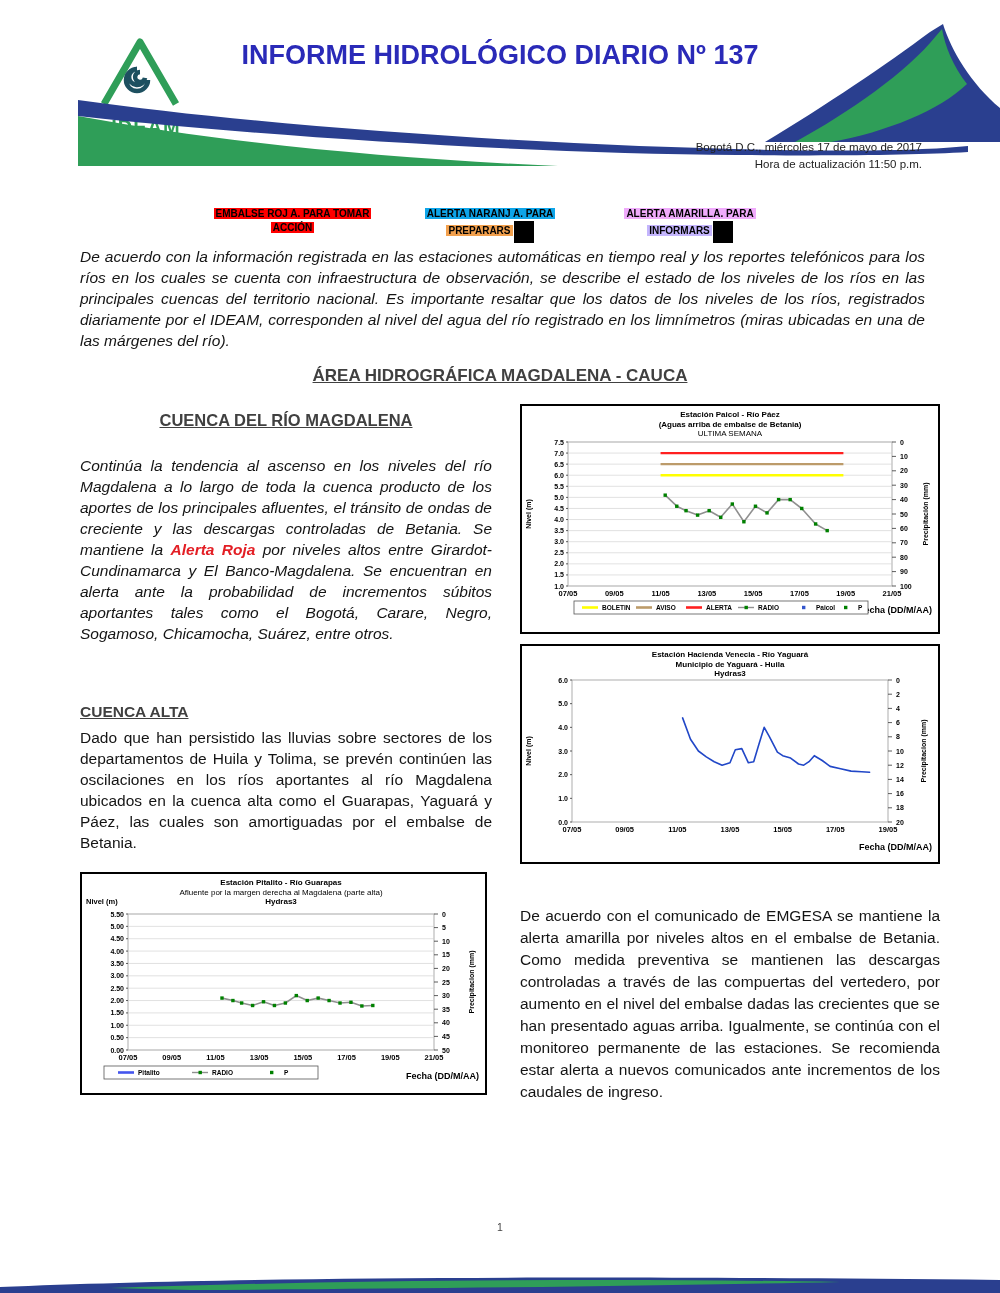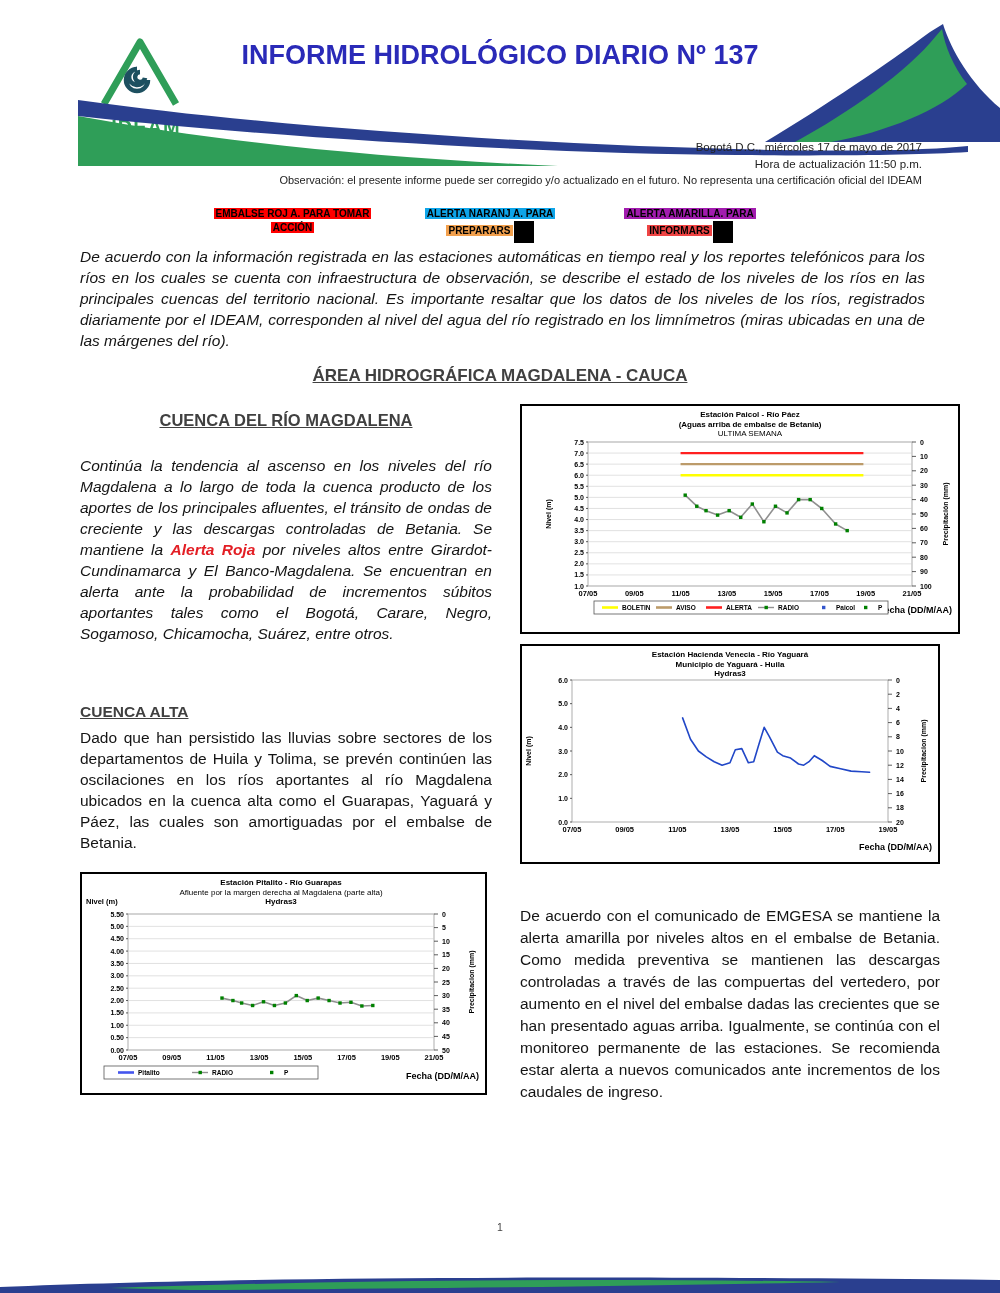--- a/index.html
+++ b/index.html
@@ -49,34 +49,33 @@
 <div class="abs" style="left:78px;top:100px;width:890px;height:66px;">
   <svg width="890" height="66" viewBox="0 0 890 66">
     <path d="M0,16 C140,42 300,58 480,66 L0,66 Z" fill="#2f9e58"></path>
     <path d="M0,0 C200,28 480,46 700,50 C790,51.5 850,50 890,46 L890,52 C840,55 760,56 660,55 C440,53 180,36 0,16 Z" fill="#2a3f8f"></path>
   </svg>
 </div>
 
 <div class="abs date-block">
   <div>Bogotá D.C., miércoles 17 de mayo de 2017</div>
   <div>Hora de actualización 11:50  p.m.</div>
-  <div style="font-size:11px;">Observación: el presente informe puede ser corregido y/o actualizado en el futuro. No representa una certificación oficial del IDEAM</div>
 </div>
 
 <div class="abs badge" style="left:210px;width:165px;">
   <div><span class="hl" style="background: rgb(255, 0, 0);">EMBALSE ROJ A. PARA TOMAR</span></div>
   <div><span class="hl" style="background: rgb(255, 0, 0);">ACCIÓN</span></div>
 </div>
 <div class="abs badge" style="left:415px;width:150px;">
   <div><span class="hl" style="background: #0ea5e9;">ALERTA NARANJ A. PARA</span></div>
   <div><span class="hl" style="background: rgb(242, 160, 77);">PREPARARS</span><span class="redact"></span></div>
 </div>
 <div class="abs badge" style="left:615px;width:150px;">
-  <div><span class="hl" style="background: #a21caf;">ALERTA AMARILLA. PARA</span></div>
-  <div><span class="hl" style="background: #ef4444;">INFORMARS</span><span class="redact"></span></div>
+  <div><span class="hl" style="background: #f0abfc;">ALERTA AMARILLA. PARA</span></div>
+  <div><span class="hl" style="background: #c4b5fd;">INFORMARS</span><span class="redact"></span></div>
 </div>
 
 <div class="abs para italic" style="left:80px;top:246px;width:845px;">De acuerdo con la información registrada en las estaciones automáticas en tiempo real y los reportes telefónicos para los ríos en los cuales se cuenta con infraestructura de observación, se describe el estado de los niveles de los ríos en las principales cuencas del territorio nacional. Es importante resaltar que los datos de los niveles de los ríos, registrados diariamente por el IDEAM, corresponden al nivel del agua del río registrado en los limnímetros (miras ubicadas en una de las márgenes del río).</div>
 
 <div class="abs sec-head" style="left:0;top:366px;width:1000px;text-align:center;font-size:17px;">ÁREA HIDROGRÁFICA MAGDALENA - CAUCA</div>
 
 <div class="abs sec-head" style="left:80px;top:411px;width:412px;text-align:center;font-size:16.5px;">CUENCA DEL RÍO MAGDALENA</div>
 
 <div class="abs para italic" style="left:80px;top:455px;width:412px;">
   <span>Continúa la tendencia al ascenso en los niveles del río Magdalena a lo largo de toda la cuenca producto de los aportes de los principales afluentes, el tránsito de ondas de creciente y las descargas controladas de Betania. Se mantiene la </span><span class="red-bold">Alerta Roja</span><span> por niveles altos entre Girardot-Cundinamarca y El Banco-Magdalena. Se encuentran en alerta ante la probabilidad de incrementos súbitos aportantes tales como el Bogotá, Carare, Negro, Sogamoso, Chicamocha, Suárez, entre otros.</span>
@@ -178,21 +177,21 @@
       <rect x="22" y="192" width="214" height="13" fill="#fff" stroke="#555" stroke-width="0.8"></rect>
       <line x1="36" y1="198.5" x2="52" y2="198.5" stroke="#4455ee" stroke-width="2.6"></line>
       <text x="56" y="201" font-size="6.5" text-anchor="start" fill="#000" font-weight="bold">Pitalito</text>
       <line x1="110" y1="198.5" x2="126" y2="198.5" stroke="#909090" stroke-width="1.4"></line>
       <rect x="116.5" y="196.8" width="3.4" height="3.4" fill="#008000"></rect>
       <text x="130" y="201" font-size="6.5" text-anchor="start" fill="#000" font-weight="bold">RADIO</text>
       <rect x="188" y="196.8" width="3.4" height="3.4" fill="#008000"></rect>
       <text x="202" y="201" font-size="6.5" text-anchor="start" fill="#000" font-weight="bold">P</text>
     </svg></div>
 
-<div class="abs chart" style="left:520px;top:404px;width:416px;height:226px;padding-left:20px;"><svg width="416" height="226" viewBox="0 0 416 226">
+<div class="abs chart" style="left:520px;top:404px;width:416px;height:226px;"><svg width="416" height="226" viewBox="0 0 416 226">
       <text x="208" y="11" font-size="8" text-anchor="middle" fill="#000" font-weight="bold">Estación Paicol  - Río Páez</text>
       <text x="208" y="20.5" font-size="8" text-anchor="middle" fill="#000" font-weight="bold">(Aguas arriba de embalse de Betania)</text>
       <text x="208" y="30" font-size="8" text-anchor="middle" fill="#000">ULTIMA SEMANA</text>
       <rect x="46" y="36" width="324" height="144" fill="none" stroke="#999" stroke-width="0.8"></rect>
       <line x1="46" y1="180" x2="370" y2="180" stroke="#cccccc" stroke-width="0.6"></line>
       <line x1="46" y1="168.92307692307693" x2="370" y2="168.92307692307693" stroke="#cccccc" stroke-width="0.6"></line>
       <line x1="46" y1="157.84615384615384" x2="370" y2="157.84615384615384" stroke="#cccccc" stroke-width="0.6"></line>
       <line x1="46" y1="146.76923076923077" x2="370" y2="146.76923076923077" stroke="#cccccc" stroke-width="0.6"></line>
       <line x1="46" y1="135.69230769230768" x2="370" y2="135.69230769230768" stroke="#cccccc" stroke-width="0.6"></line>
       <line x1="46" y1="124.61538461538461" x2="370" y2="124.61538461538461" stroke="#cccccc" stroke-width="0.6"></line>

